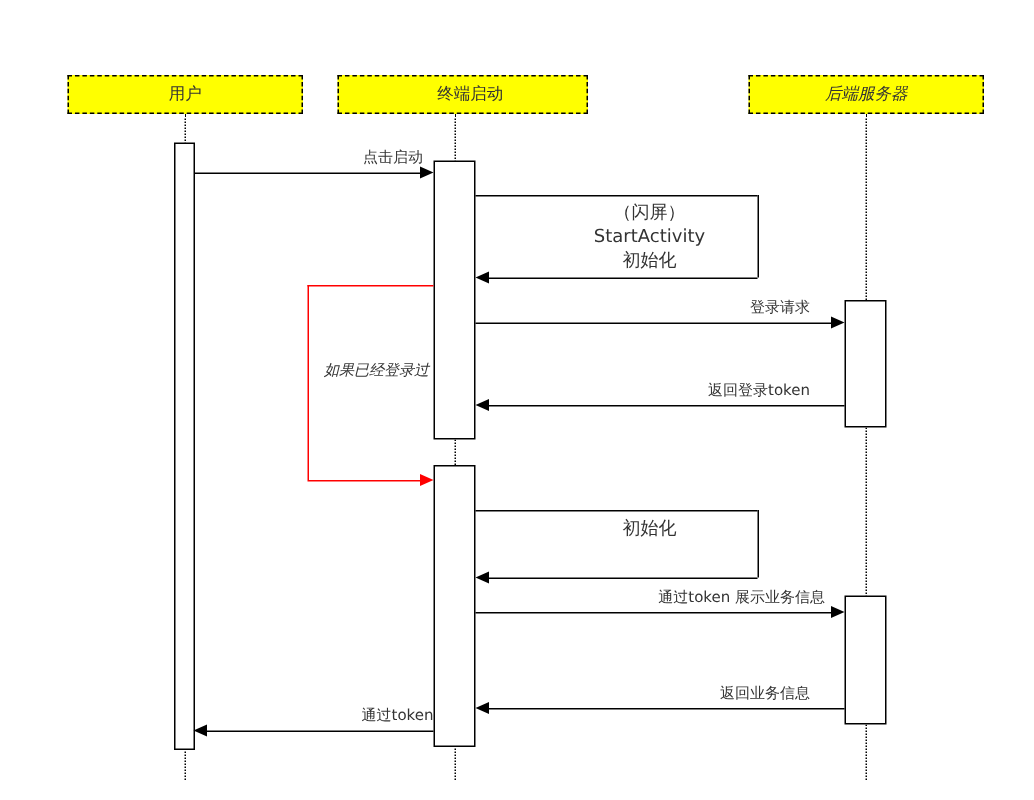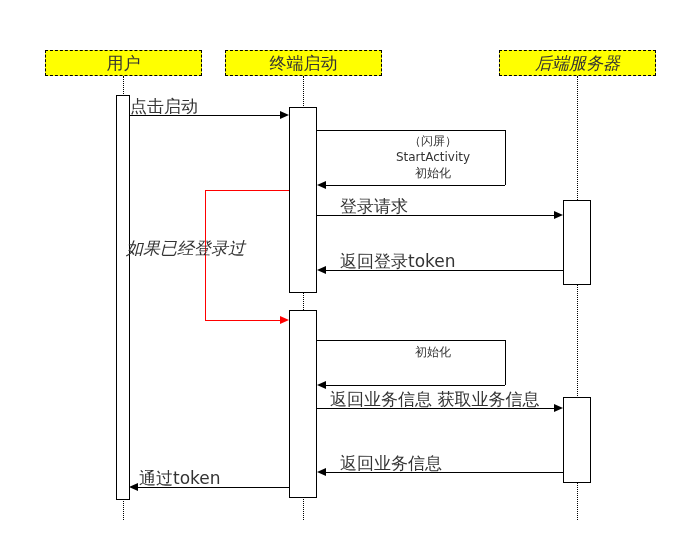--- a/index.html
+++ b/index.html
@@ -11,21 +11,21 @@
     color:#333;
     overflow:hidden;
   }
   .actor{
     position:absolute;
     height:24px;
     background:var(--actor-fill,#ffff00);
     border:1px dashed var(--line,#000);
     text-align:center;
     line-height:24px;
-    font-size:17px;
+    font-size:11px;
     color:#333;
     box-sizing:content-box;
     z-index:3;
   }
   .lifeline{
     position:absolute;
     width:0;
     border-left:1px dotted var(--line,#000);
     z-index:1;
   }
@@ -60,23 +60,23 @@
   }
   .arr-l{
     border-top:4px solid transparent;
     border-bottom:4px solid transparent;
     border-right:9px solid var(--line,#000);
   }
   .red .hline,.red .vline{border-color:var(--red-arrow,#ff0000);}
   .red .arr-r{border-left-color:var(--red-arrow,#ff0000);}
   .label{
     position:absolute;
-    font-size:17px;
+    font-size:10px;
     line-height:16px;
-    text-align:left;
+    text-align:right;
     white-space:nowrap;
     z-index:6;
     color:#333;
   }
   .label-block{
     position:absolute;
     font-size:12px;
     line-height:16px;
     text-align:center;
     z-index:6;
@@ -84,21 +84,21 @@
   }
 </style>
 </head>
 <body>
 
 <div id="stage">
 
   <div class="actor" style="left:45px;top:50px;width:155px;">
     <span>用户</span>
   </div>
-  <div class="actor" style="left:225px;top:50px;width:155px;">
+  <div class="actor" style="left:225px;top:50px;width:155px;padding-left:10px;">
     <span>终端启动</span>
   </div>
   <div class="actor" style="left:499px;top:50px;width:155px;font-style:italic;">
     <span>后端服务器</span>
   </div>
 
   <div class="lifeline" style="left:123px;top:76px;height:444px;"></div>
   <div class="lifeline" style="left:303px;top:76px;height:444px;"></div>
   <div class="lifeline" style="left:577px;top:76px;height:444px;"></div>
 
@@ -150,21 +150,21 @@
     <div class="hline" style="left:317px;top:340px;width:188px;"></div>
     <div class="vline" style="left:505px;top:340px;height:45px;"></div>
     <div class="hline" style="left:326px;top:385px;width:179px;"></div>
     <div class="arr arr-l" style="left:317px;top:381px;"></div>
     <div class="label-block" style="left:353px;width:160px;top:344px;">
       <div>初始化</div>
     </div>
   </div>
 
   <div>
-    <div class="label" style="left:330px;width:220px;top:391px;">返回业务信息 获取业务信息</div>
+    <div class="label" style="left:330px;width:220px;top:391px;">通过token 展示业务信息</div>
     <div class="hline" style="left:317px;top:408px;width:238px;"></div>
     <div class="arr arr-r" style="left:554px;top:404px;"></div>
   </div>
 
   <div>
     <div class="label" style="left:340px;width:200px;top:455px;">返回业务信息</div>
     <div class="hline" style="left:326px;top:472px;width:237px;"></div>
     <div class="arr arr-l" style="left:317px;top:468px;"></div>
   </div>
 

